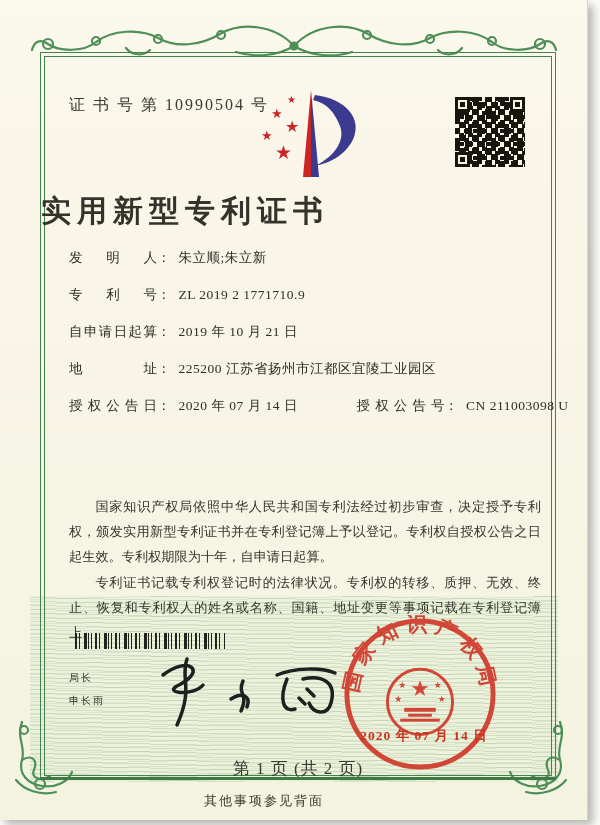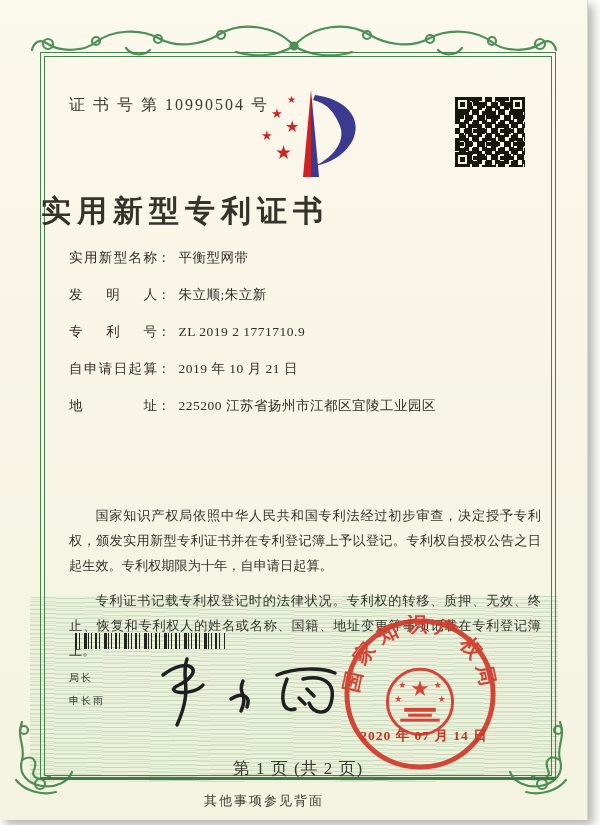--- a/index.html
+++ b/index.html
@@ -49,21 +49,21 @@
     position:absolute;left:0;top:138px;width:100%;text-align:left;
     font-size:30px;font-weight:bold;letter-spacing:6px;color:#33332c;
   }
   .fields{position:absolute;left:28px;top:196px;width:470px;font-size:13.5px;}
   .frow{height:24px;margin-bottom:13px;white-space:nowrap;}
   .flabel{display:inline-block;width:88px;text-align:justify;text-align-last:justify;vertical-align:top;}
   .fcolon{display:inline-block;margin-right:8px;}
   .fval{letter-spacing:.5px;}
   .fval.w{display:inline-block;width:178px;}
   .paragraphs{position:absolute;left:28px;top:440px;width:472px;font-size:13.2px;line-height:1.88;color:#34342c;text-align:justify;}
-  .paragraphs p{margin:11px 0 2px 0;text-indent:2em;}
+  .paragraphs p{margin:2px 0 2px 0;text-indent:2em;}
   .barcode{
     position:absolute;left:34px;top:580px;width:150px;height:16px;
     background:repeating-linear-gradient(90deg,
       #23231e 0 2px,transparent 2px 4px,#23231e 4px 5px,transparent 5px 9px,
       #23231e 9px 12px,transparent 12px 13px,#23231e 13px 14px,transparent 14px 16px,
       #23231e 16px 17px,transparent 17px 20px);
   }
   .commissioner{position:absolute;left:28px;top:618px;font-size:10px;color:#2c2c26;font-family:"Liberation Sans","DejaVu Sans",sans-serif;}
   .commissioner div{margin-bottom:9px;letter-spacing:2px;}
   .signature{position:absolute;left:108px;top:592px;width:200px;height:95px;}
@@ -143,33 +143,33 @@
     <div class="qr">
       <div class="finder tl"></div>
       <div class="finder tr"></div>
       <div class="finder bl"></div>
     </div>
 
     <div class="title">实用新型专利证书</div>
 
     <div class="fields">
       <div class="frow">
-        <span class="flabel">实用新型名称</span><span class="fcolon">：</span><span class="fval">平衡型网带</span>
-      </div>
-      <div class="frow">
         <span class="flabel">发明人</span><span class="fcolon">：</span><span class="fval">朱立顺;朱立新</span>
       </div>
       <div class="frow">
         <span class="flabel">专利号</span><span class="fcolon">：</span><span class="fval">ZL 2019 2 1771710.9</span>
       </div>
       <div class="frow">
         <span class="flabel">自申请日起算</span><span class="fcolon">：</span><span class="fval">2019 年 10 月 21 日</span>
       </div>
       <div class="frow">
         <span class="flabel">地址</span><span class="fcolon">：</span><span class="fval">225200 江苏省扬州市江都区宜陵工业园区</span>
+      </div>
+      <div class="frow">
+        <span class="flabel">授权公告日</span><span class="fcolon">：</span><span class="fval w">2020 年 07 月 14 日</span><span class="flabel">授权公告号</span><span class="fcolon">：</span><span class="fval">CN 211003098 U</span>
       </div>
     </div>
 
     <div class="paragraphs">
       <p>国家知识产权局依照中华人民共和国专利法经过初步审查，决定授予专利权，颁发实用新型专利证书并在专利登记簿上予以登记。专利权自授权公告之日起生效。专利权期限为十年，自申请日起算。</p>
       <p>专利证书记载专利权登记时的法律状况。专利权的转移、质押、无效、终止、恢复和专利权人的姓名或名称、国籍、地址变更等事项记载在专利登记簿上。</p>
     </div>
 
     <div class="barcode"></div>
 

